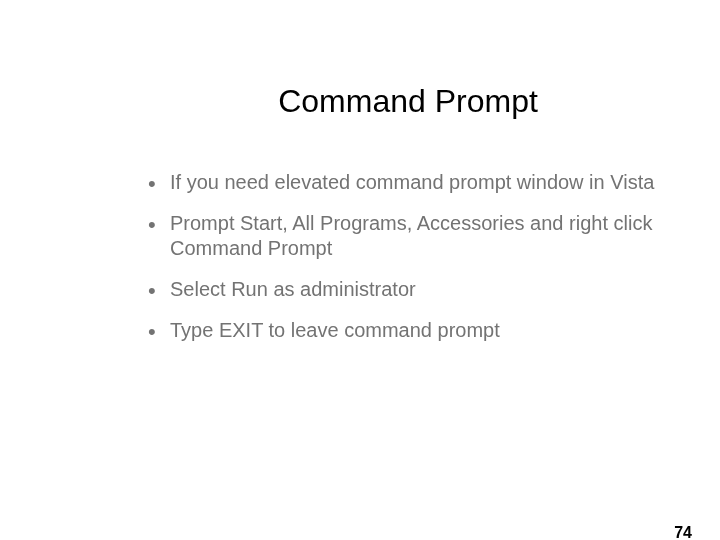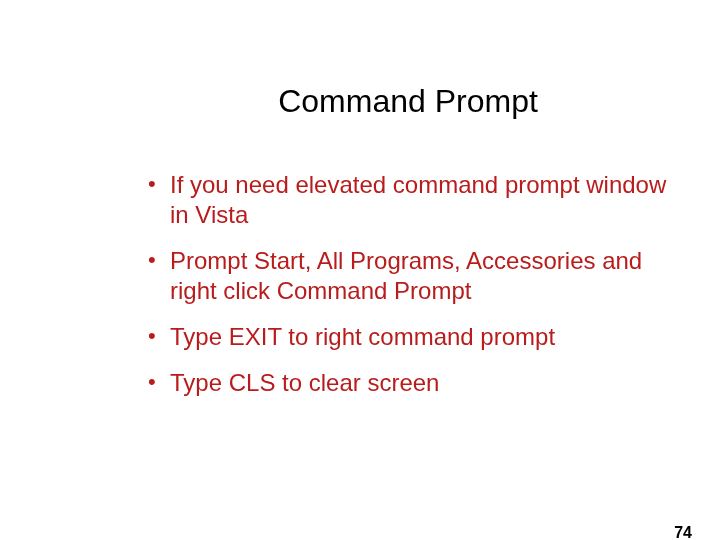--- a/index.html
+++ b/index.html
@@ -27,23 +27,23 @@
       font-weight: 400;
       color: #000;
       margin-bottom: 50px;
       margin-top: 5px;
     }
     .bullets {
       list-style: none;
       padding-left: 18px;
     }
     .bullets li {
-      font-size: 24px;
+      font-size: 20px;
       line-height: 1.25;
-      color: #b91c1c;
+      color: #737373;
       margin-bottom: 2px;
       position: relative;
       padding-left: 22px;
     }
     .bullets li::before {
       content: "•";
       position: absolute;
       left: 0;
       top: 0;
       font-size: 22px;
@@ -58,17 +58,17 @@
     }
   </style>
 </head>
 <body>
 
 <div class="slide">
   <h1 class="title">Command Prompt</h1>
   <ul class="bullets">
     <li>If you need elevated command prompt window in Vista</li>
     <li>Prompt Start, All Programs, Accessories and right click Command Prompt</li>
-    <li>Type EXIT to right command prompt</li>
-    <li>Type CLS to clear screen</li>
+    <li>Select Run as administrator</li>
+    <li>Type EXIT to leave command prompt</li>
   </ul>
   <div class="page-number">74</div>
 </div>
 
 </body></html>

